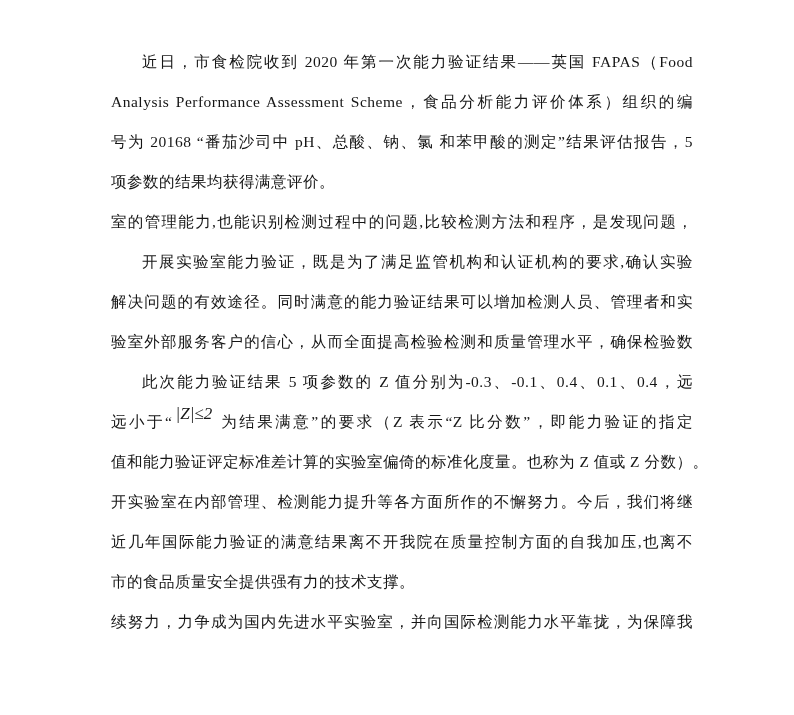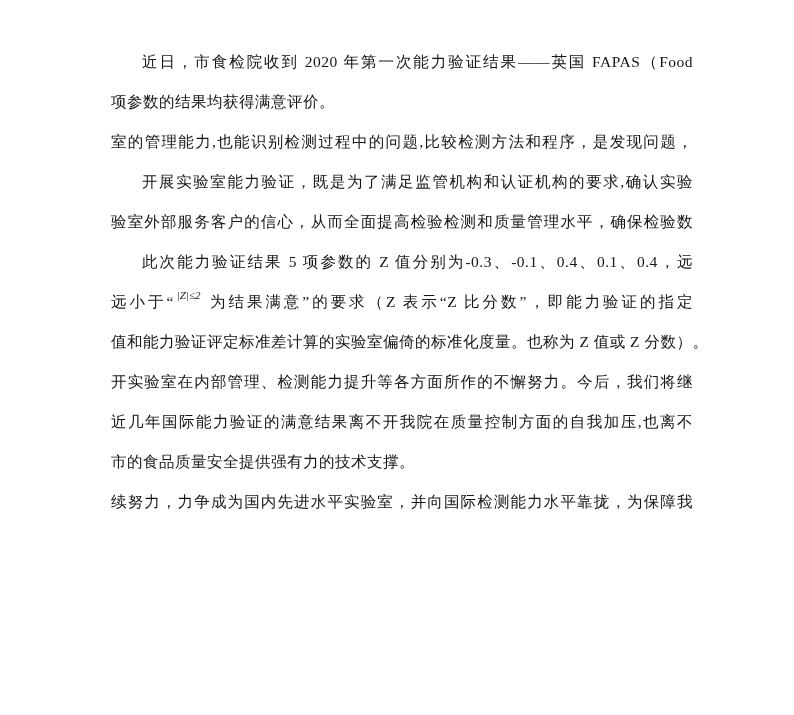--- a/index.html
+++ b/index.html
@@ -41,40 +41,43 @@
   }
   .line.last {
     text-align: left;
     text-align-last: left;
   }
   .formula {
     display: inline-block;
     position: relative;
     top: -8px;
     margin: 0 7px 0 3px;
-    font-size: 11px;
+    font-size: 17px;
     font-style: italic;
     font-family: "Liberation Serif", "DejaVu Serif", serif;
     letter-spacing: 0;
   }
 </style>
 </head>
 <body>
 
 <div class="page">
   <div class="text-block">
 
     <div class="para">
       <div class="line first">近日，市食检院收到 2020 年第一次能力验证结果——英国 FAPAS（Food</div>
+      <div class="line">Analysis Performance Assessment Scheme，食品分析能力评价体系）组织的编</div>
+      <div class="line">号为 20168 “番茄沙司中 pH、总酸、钠、氯 和苯甲酸的测定”结果评估报告，5</div>
       <div class="line last">项参数的结果均获得满意评价。</div>
     </div>
 
     <div class="para">
       <div class="line">室的管理能力,也能识别检测过程中的问题,比较检测方法和程序，是发现问题，</div>
       <div class="line first">开展实验室能力验证，既是为了满足监管机构和认证机构的要求,确认实验</div>
+      <div class="line">解决问题的有效途径。同时满意的能力验证结果可以增加检测人员、管理者和实</div>
       <div class="line">验室外部服务客户的信心，从而全面提高检验检测和质量管理水平，确保检验数</div>
     </div>
 
     <div class="para">
       <div class="line first">此次能力验证结果 5 项参数的 Z 值分别为-0.3、-0.1、0.4、0.1、0.4，远</div>
       <div class="line"><span>远小于“</span><span class="formula">|Z|≤2</span><span>为结果满意”的要求（Z 表示“Z 比分数”，即能力验证的指定</span></div>
       <div class="line">值和能力验证评定标准差计算的实验室偏倚的标准化度量。也称为 Z 值或 Z 分数）。</div>
       <div class="line">开实验室在内部管理、检测能力提升等各方面所作的不懈努力。今后，我们将继</div>
       <div class="line">近几年国际能力验证的满意结果离不开我院在质量控制方面的自我加压,也离不</div>
       <div class="line last">市的食品质量安全提供强有力的技术支撑。</div>

